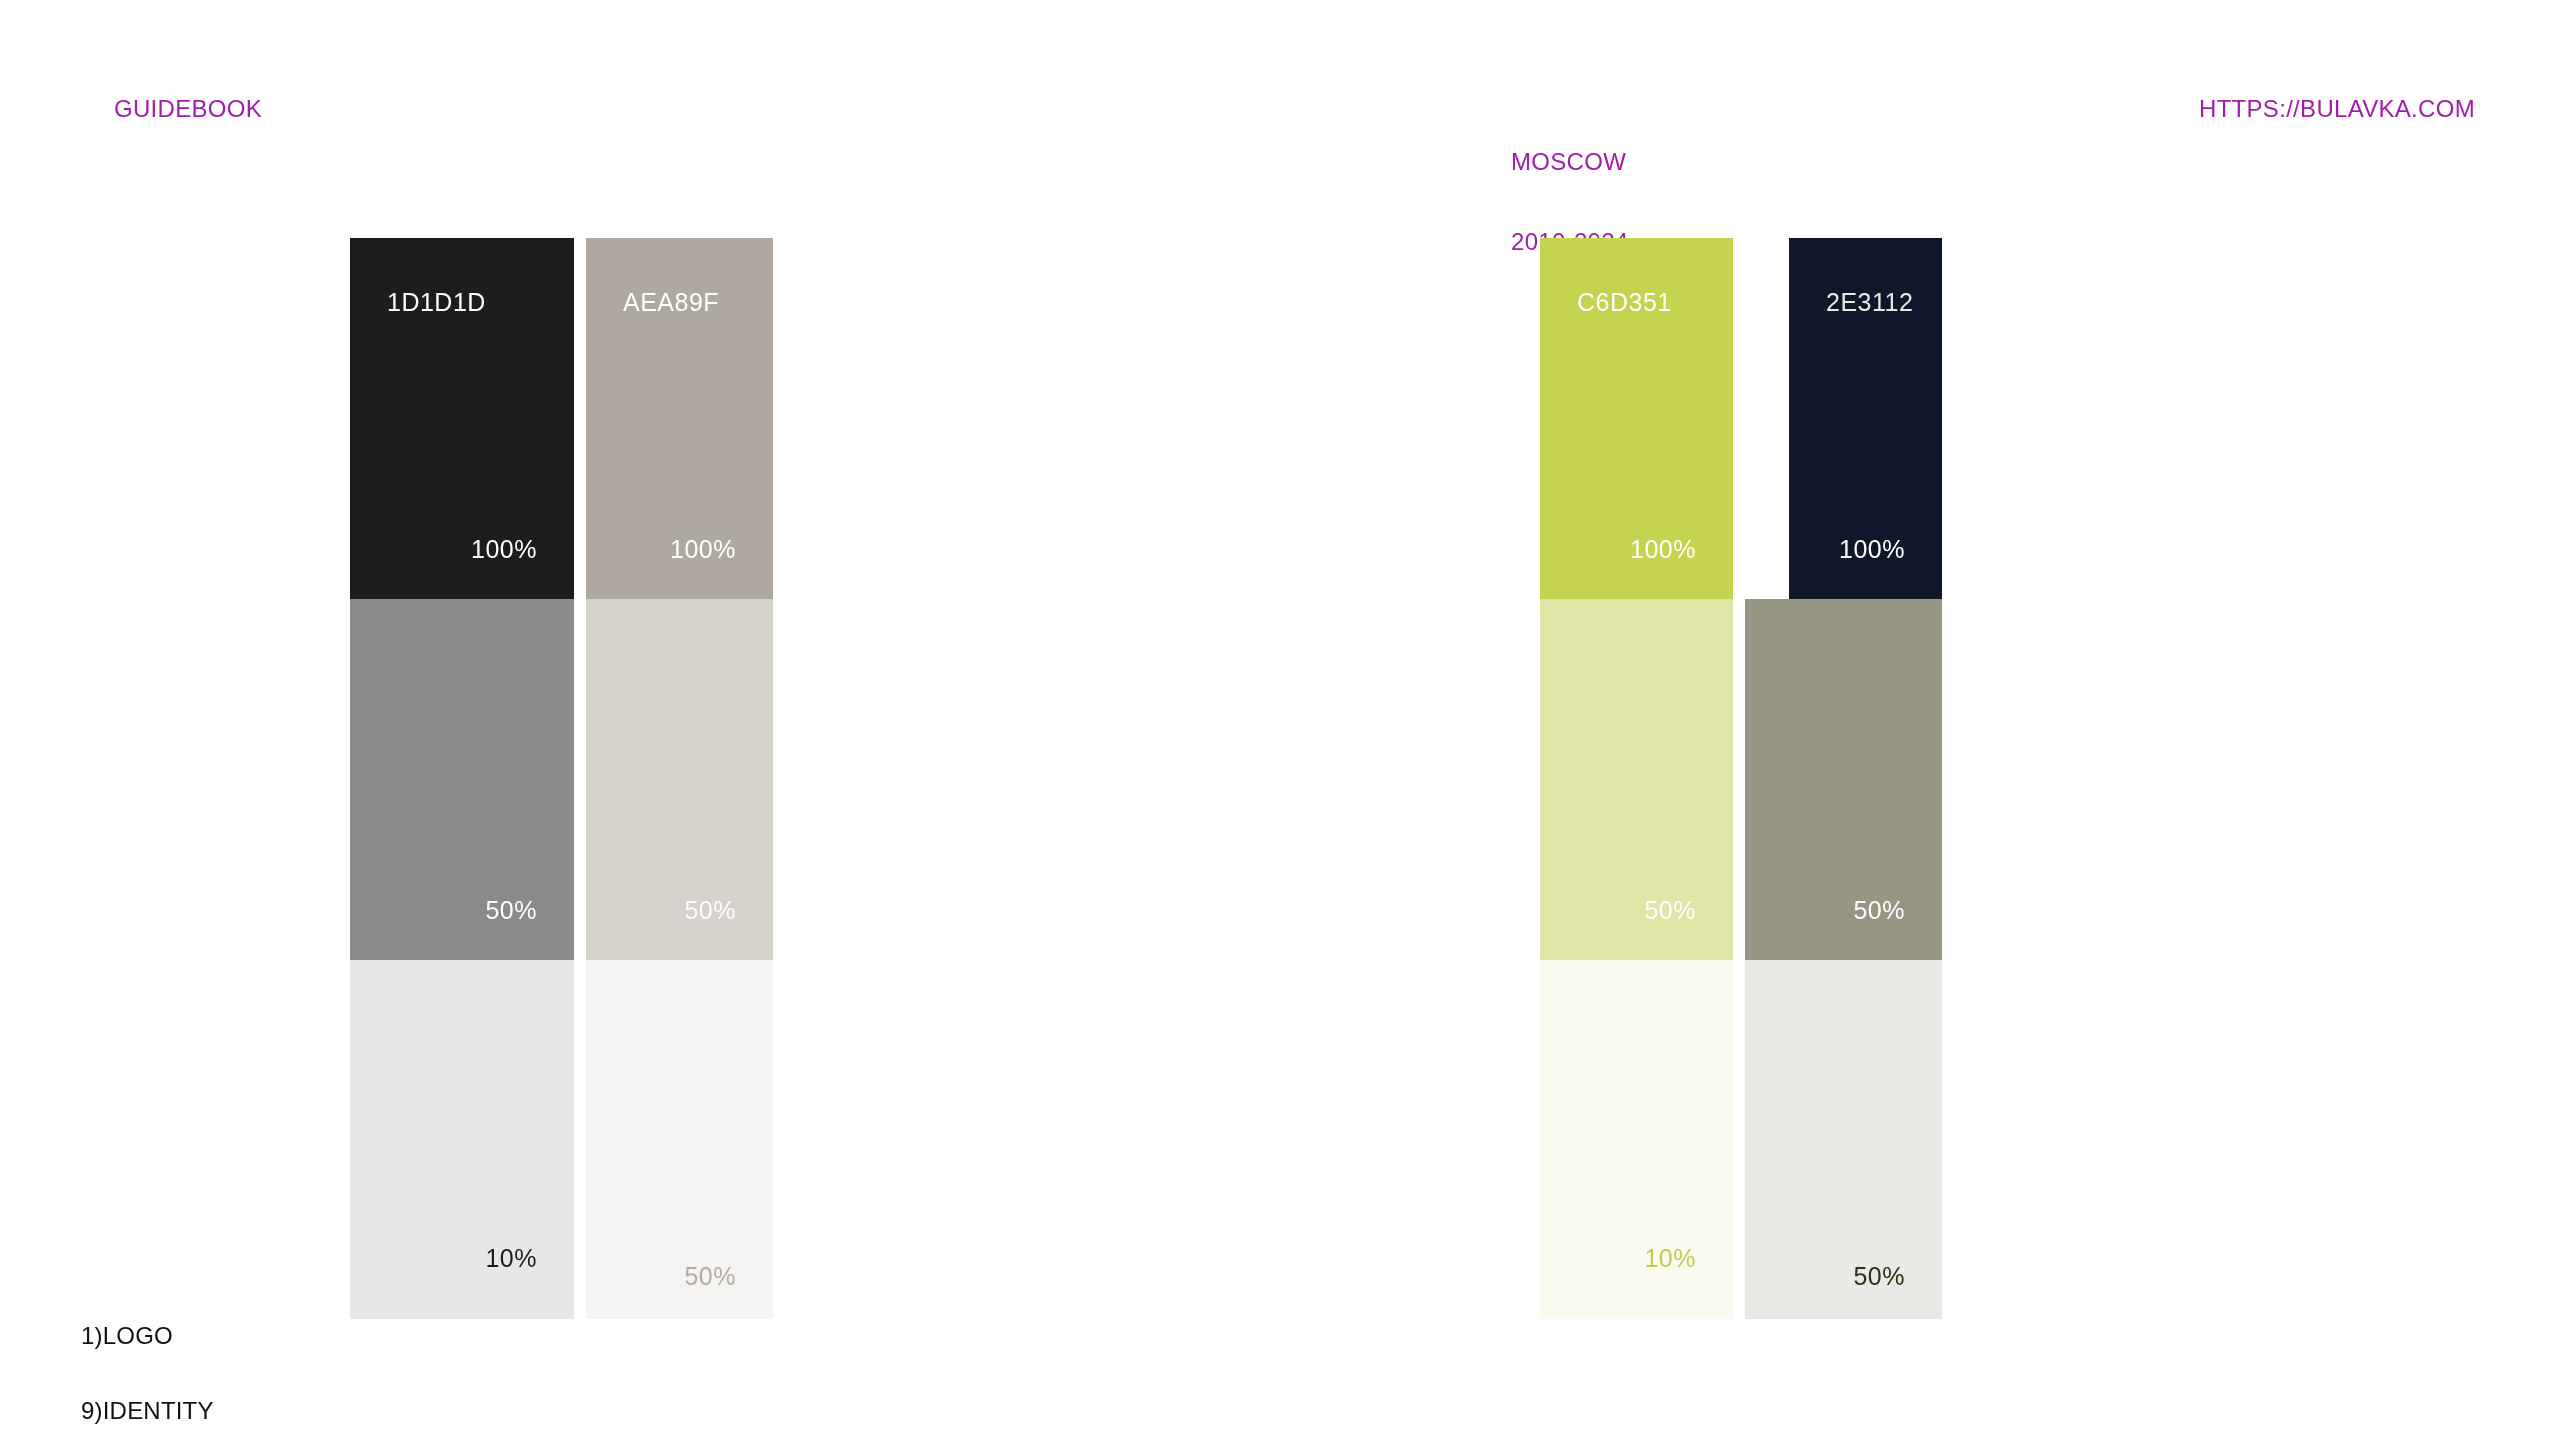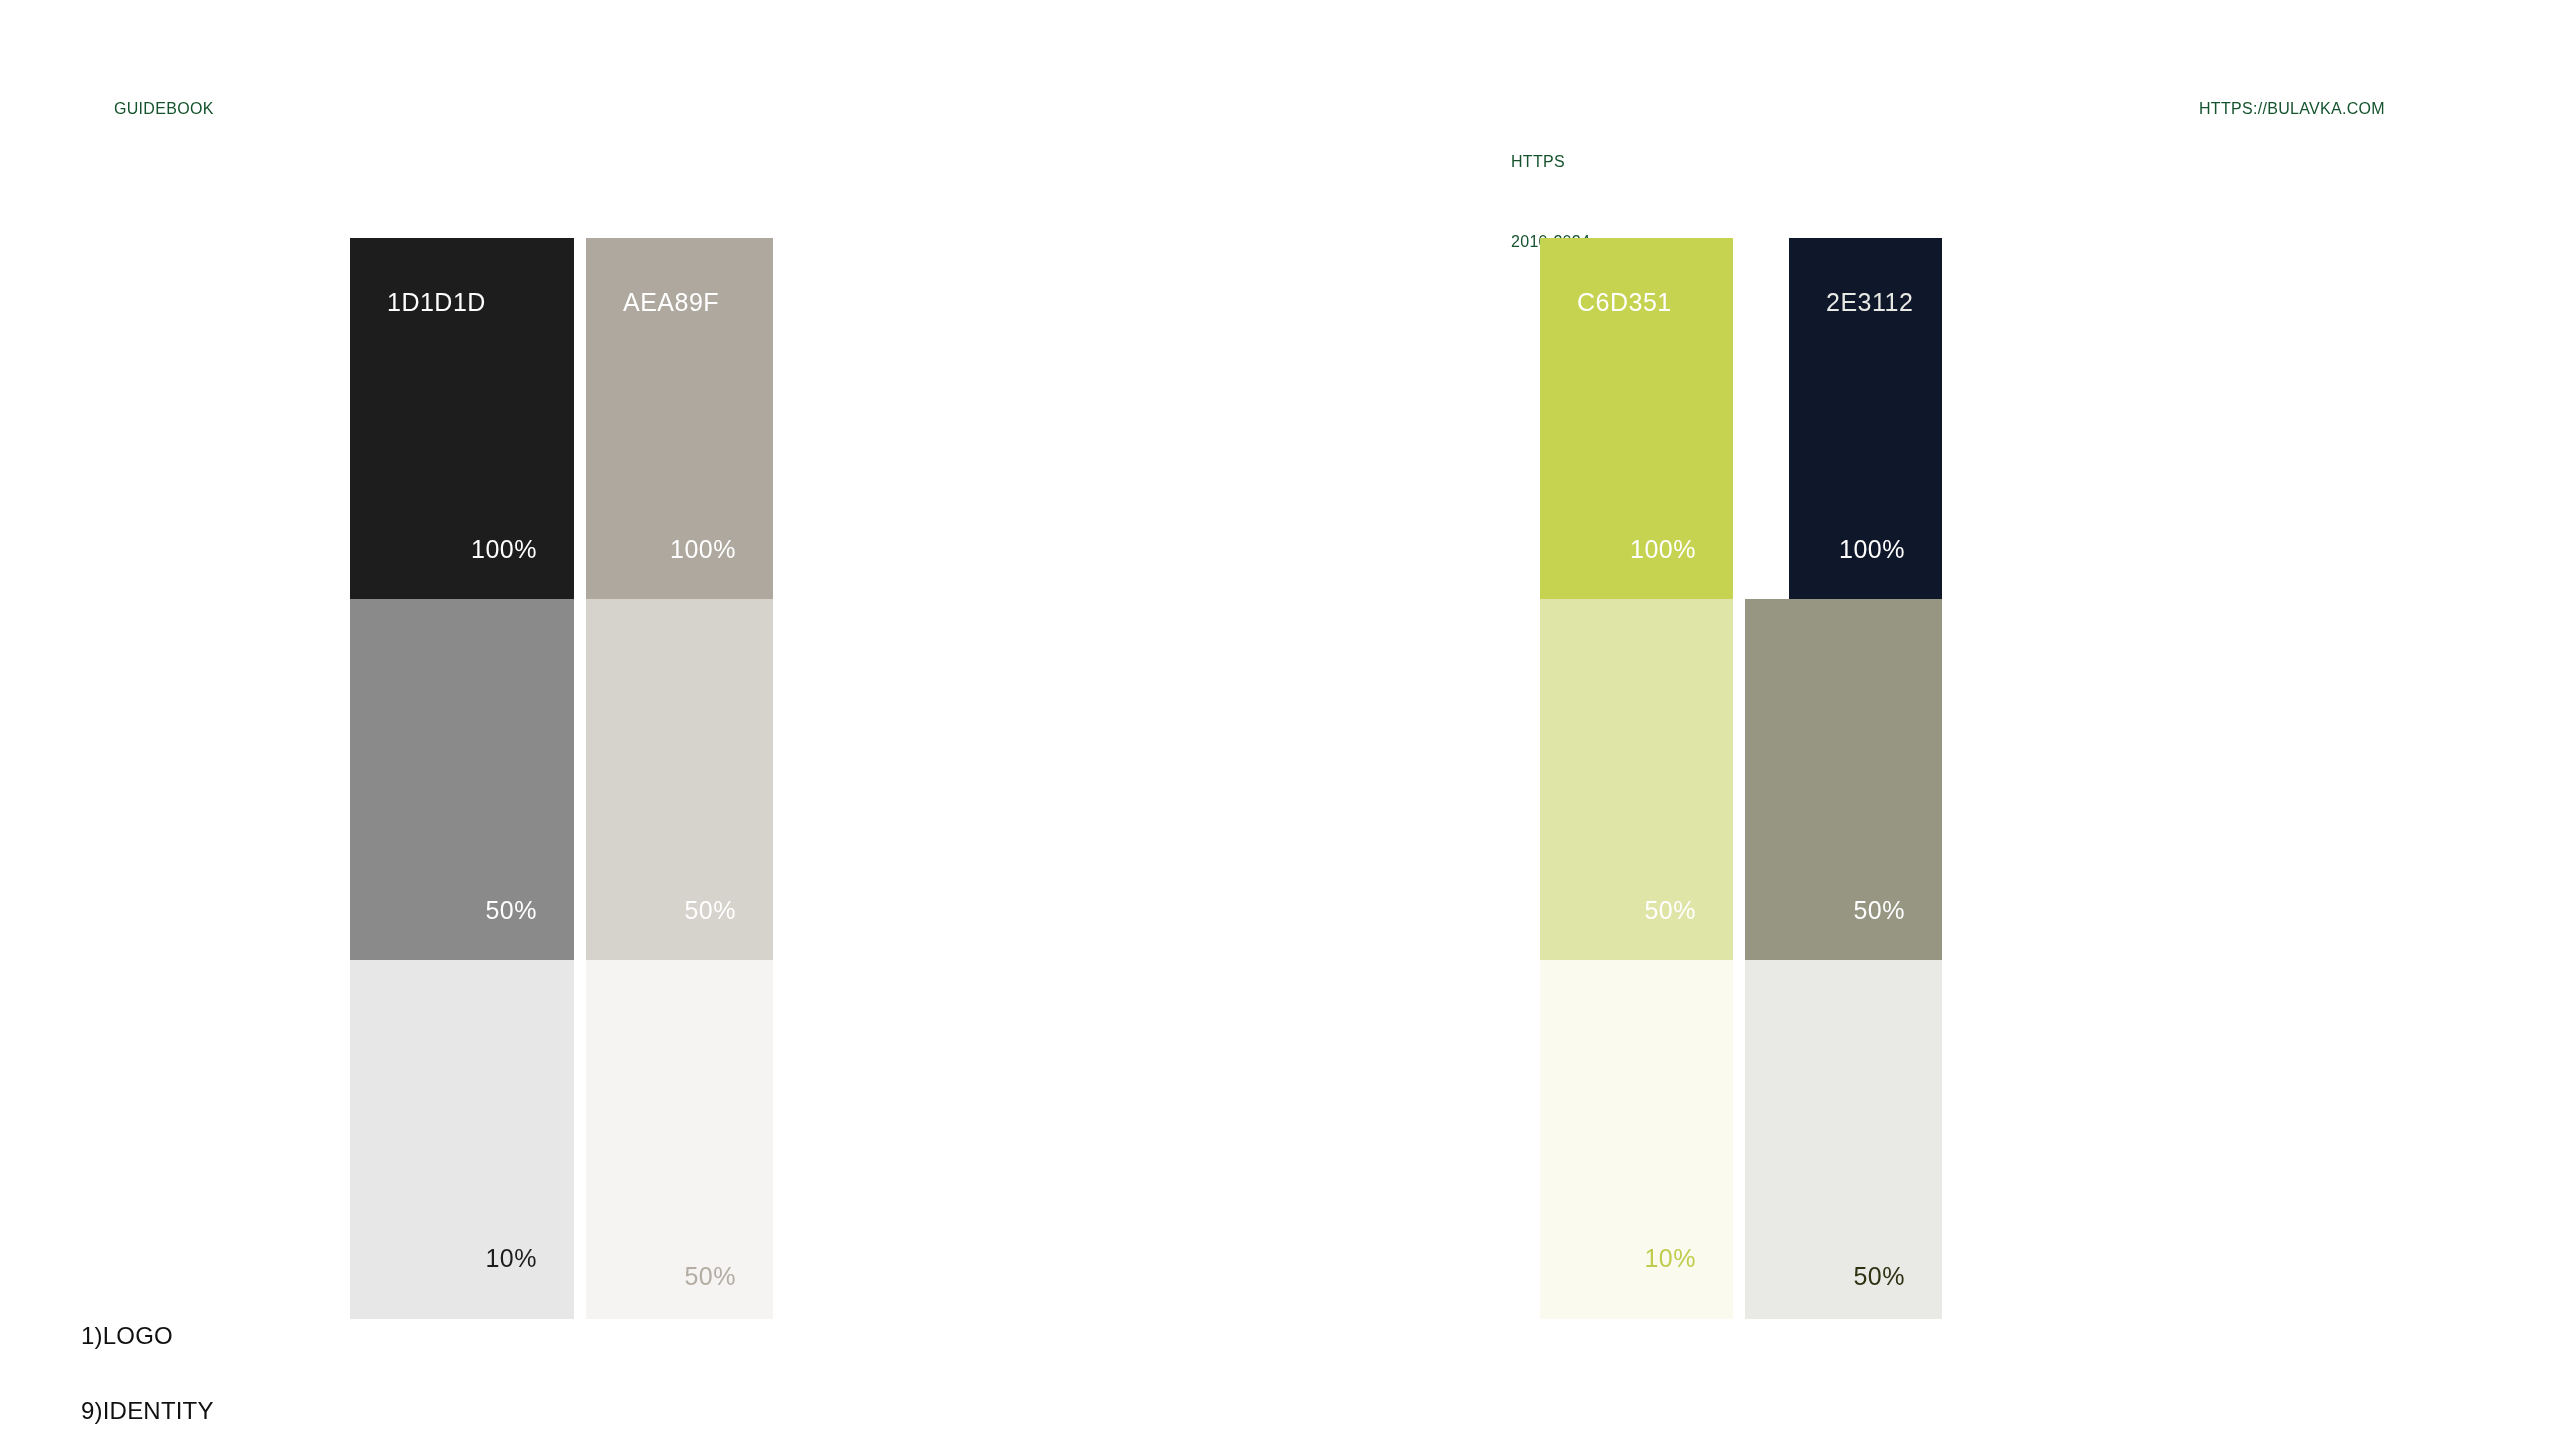--- a/index.html
+++ b/index.html
@@ -15,24 +15,24 @@
     position: relative;
     width: 2576px;
     height: 1430px;
     background: #ffffff;
     overflow: hidden;
   }
 
   
   .hdr {
     position: absolute;
-    font-size: 16px;
+    font-size: 24px;
     line-height: 26.6px;
     letter-spacing: 0.3px;
-    color: #14532d;
+    color: #a21caf;
     white-space: pre;
     font-weight: 400;
   }
   #hdr-guidebook { left: 114px; top: 96px; }
   #hdr-brand     { left: 819px; top: 96px; }
   #hdr-moscow    { left: 1511px; top: 96px; }
   #hdr-site      { left: 2199px; top: 96px; }
 
   
   #section-index {
@@ -87,21 +87,21 @@
 </style>
 </head>
 <body>
 
 <div id="page">
 
   <div id="hdr-guidebook" class="hdr">GUIDEBOOK</div>
 
 
   <div id="hdr-moscow" class="hdr">
-    <div>HTTPS</div>
+    <div>MOSCOW</div>
     <div>2010-2024</div>
   </div>
 
   <div id="hdr-site" class="hdr">HTTPS://BULAVKA.COM</div>
 
   <div id="section-index">
     <div>1)LOGO</div>
     <div>9)IDENTITY</div>
   </div>
 

